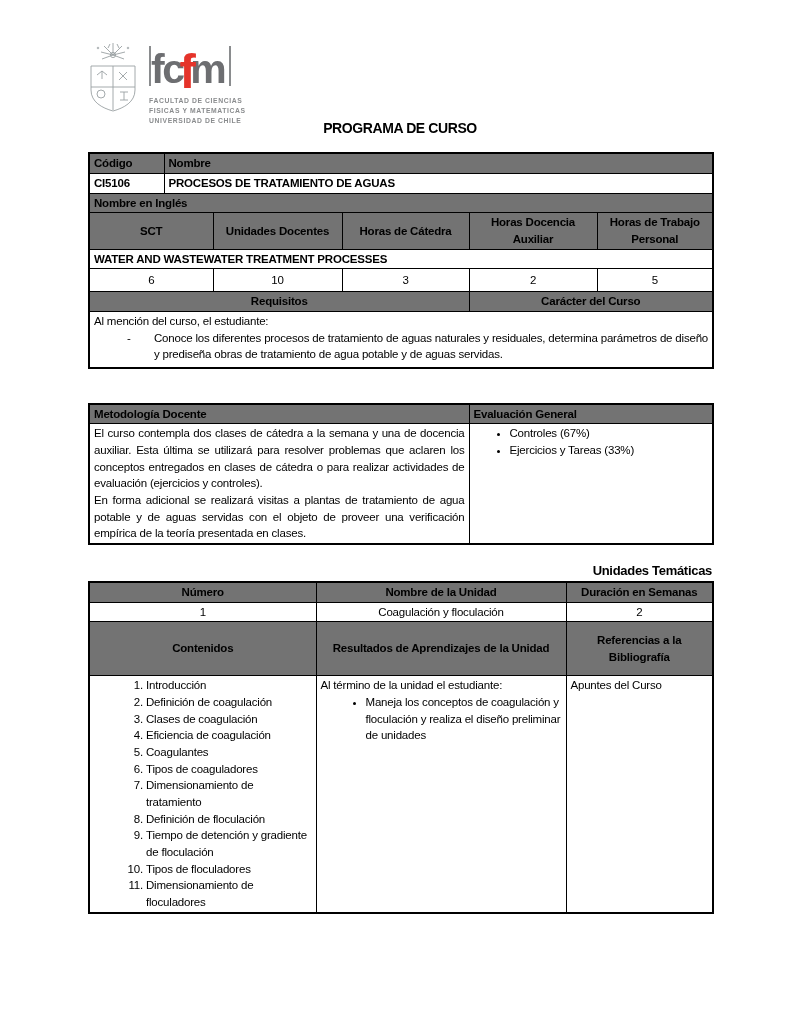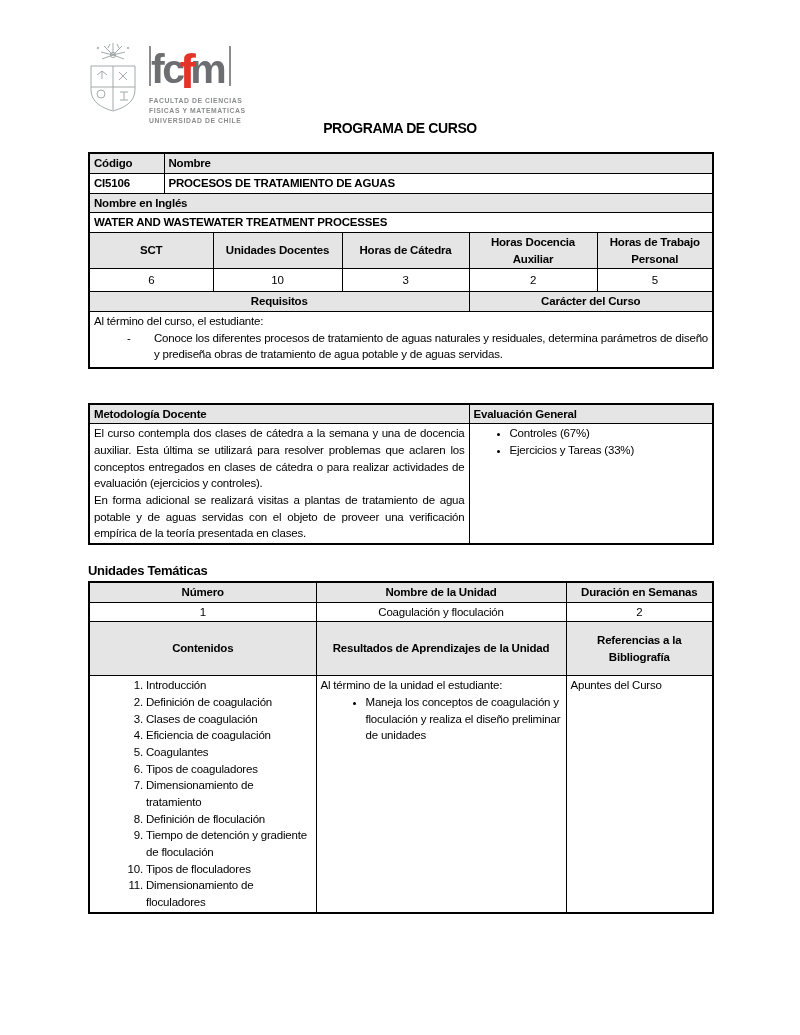--- a/index.html
+++ b/index.html
@@ -28,29 +28,29 @@
   .logo-sub { margin-top:6px; color:#8a8c8e; font-size:6.8px; letter-spacing:0.6px; line-height:1.45; font-weight:bold; }
 
   
   .doc-title { text-align:center; font-weight:bold; font-size:14px; letter-spacing:-0.4px; }
 
   
   .content { width:624px; margin-left:88px; }
   table { border-collapse:collapse; table-layout:fixed; width:624px; border:2px solid #000; }
   td, th { border:1.4px solid #000; padding:1px 4px; font-size:11.5px; letter-spacing:-0.2px;
            line-height:1.45; vertical-align:top; text-align:left; font-weight:normal; }
-  .hdr { background:#e5e5e5; font-weight:bold; }
+  .hdr { background:#737373; font-weight:bold; }
   .c   { text-align:center; }
   .j   { text-align:justify; }
   .vmid{ vertical-align:middle; }
 
   .t1 { margin-top:16px; }
   .t2 { margin-top:34px; }
   .t3 { margin-top:3px; }
-  .section-title { text-align:left; font-weight:bold; font-size:13px; margin-top:18px; letter-spacing:-0.3px; }
+  .section-title { text-align:right; font-weight:bold; font-size:13px; margin-top:18px; letter-spacing:-0.3px; }
 
   
   ul, ol { list-style-position:outside; }
   ul.dash { list-style:none; padding-left:60px; }
   ul.dash li { position:relative; }
   ul.dash li::before { content:"-"; position:absolute; left:-27px; }
   ul.disc { list-style:disc; padding-left:36px; }
   ul.disc2 { list-style:disc; padding-left:45px; }
   ol.nums { list-style:decimal; padding-left:52px; }
   .tall-cell { height:234px; }
@@ -121,44 +121,44 @@
         <td class="hdr">Código</td>
         <td class="hdr" colspan="5">Nombre</td>
       </tr>
       <tr style="height:20px">
         <td style="font-weight:bold">CI5106</td>
         <td style="font-weight:bold" colspan="5">PROCESOS DE TRATAMIENTO DE AGUAS</td>
       </tr>
       <tr style="height:18px">
         <td class="hdr" colspan="6">Nombre en Inglés</td>
       </tr>
-      <tr style="height:18px">
-        <td style="font-weight:bold" colspan="6">WATER AND WASTEWATER TREATMENT PROCESSES</td>
-      </tr>
       <tr style="height:31px">
         <td class="hdr c vmid" colspan="2">SCT</td>
         <td class="hdr c vmid">Unidades Docentes</td>
         <td class="hdr c vmid">Horas de Cátedra</td>
         <td class="hdr c vmid">Horas Docencia Auxiliar</td>
         <td class="hdr c vmid">Horas de Trabajo Personal</td>
       </tr>
+      <tr style="height:18px">
+        <td style="font-weight:bold" colspan="6">WATER AND WASTEWATER TREATMENT PROCESSES</td>
+      </tr>
       <tr style="height:23px">
         <td class="c vmid" colspan="2">6</td>
         <td class="c vmid">10</td>
         <td class="c vmid">3</td>
         <td class="c vmid">2</td>
         <td class="c vmid">5</td>
       </tr>
       <tr style="height:17px">
         <td class="hdr c" colspan="4">Requisitos</td>
         <td class="hdr c" colspan="2">Carácter del Curso</td>
       </tr>
       <tr>
         <td colspan="6" style="height:56px">
-          <div>Al término del curso, el estudiante:</div>
+          <div>Al mención del curso, el estudiante:</div>
           <ul class="dash j">
                 <li>Conoce los diferentes procesos de tratamiento de aguas naturales y residuales, determina parámetros de diseño y prediseña obras de tratamiento de agua potable y de aguas servidas.</li>
               </ul>
         </td>
       </tr>
     </tbody>
       </table>
 
     <table class="t2">
       <colgroup>

